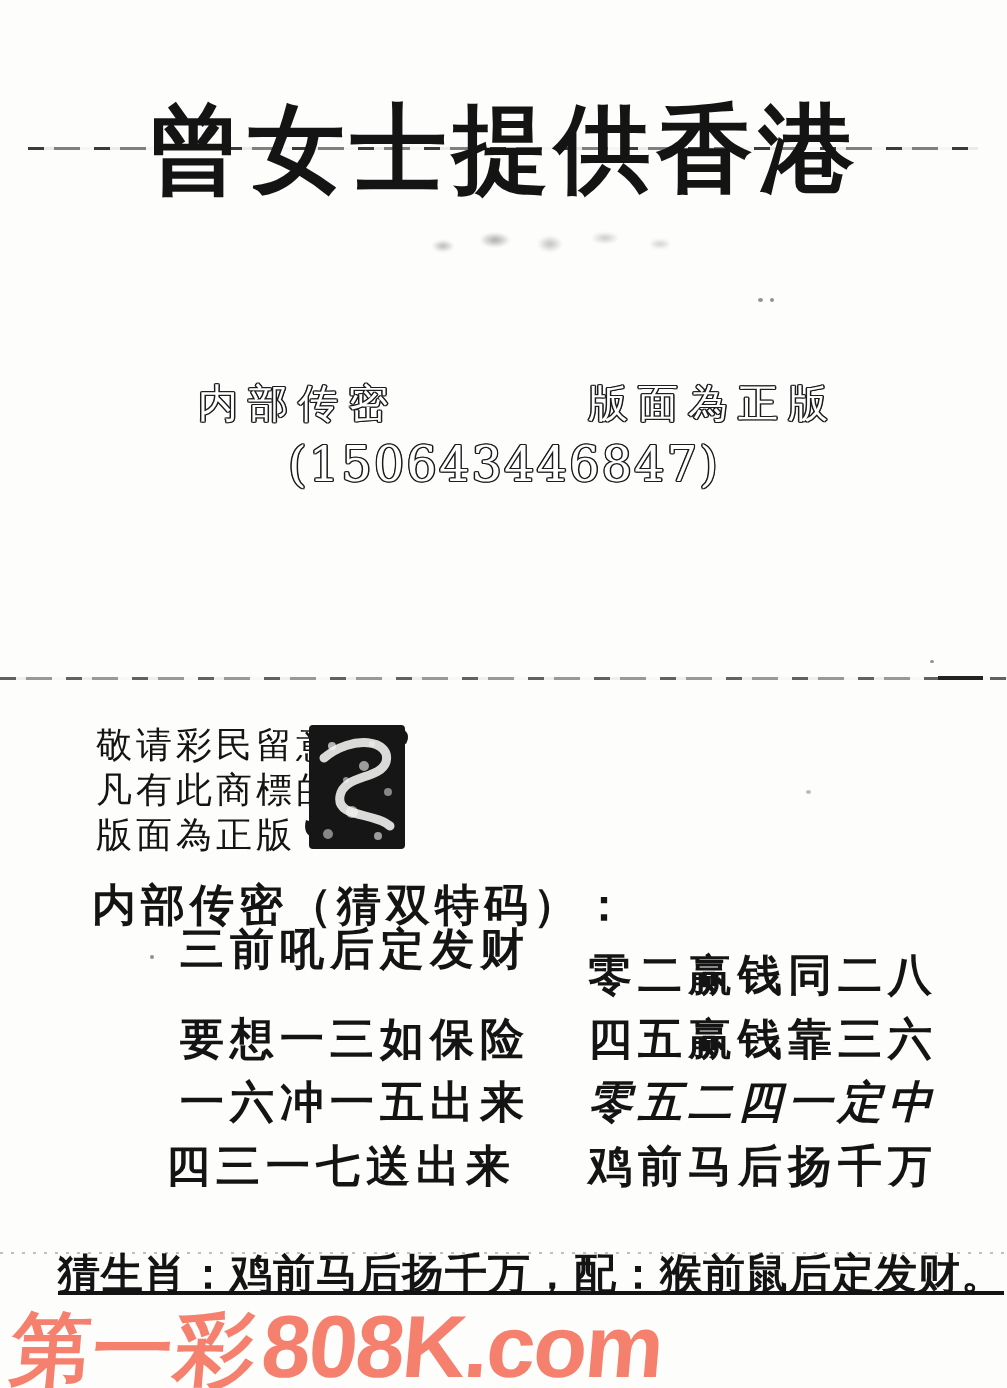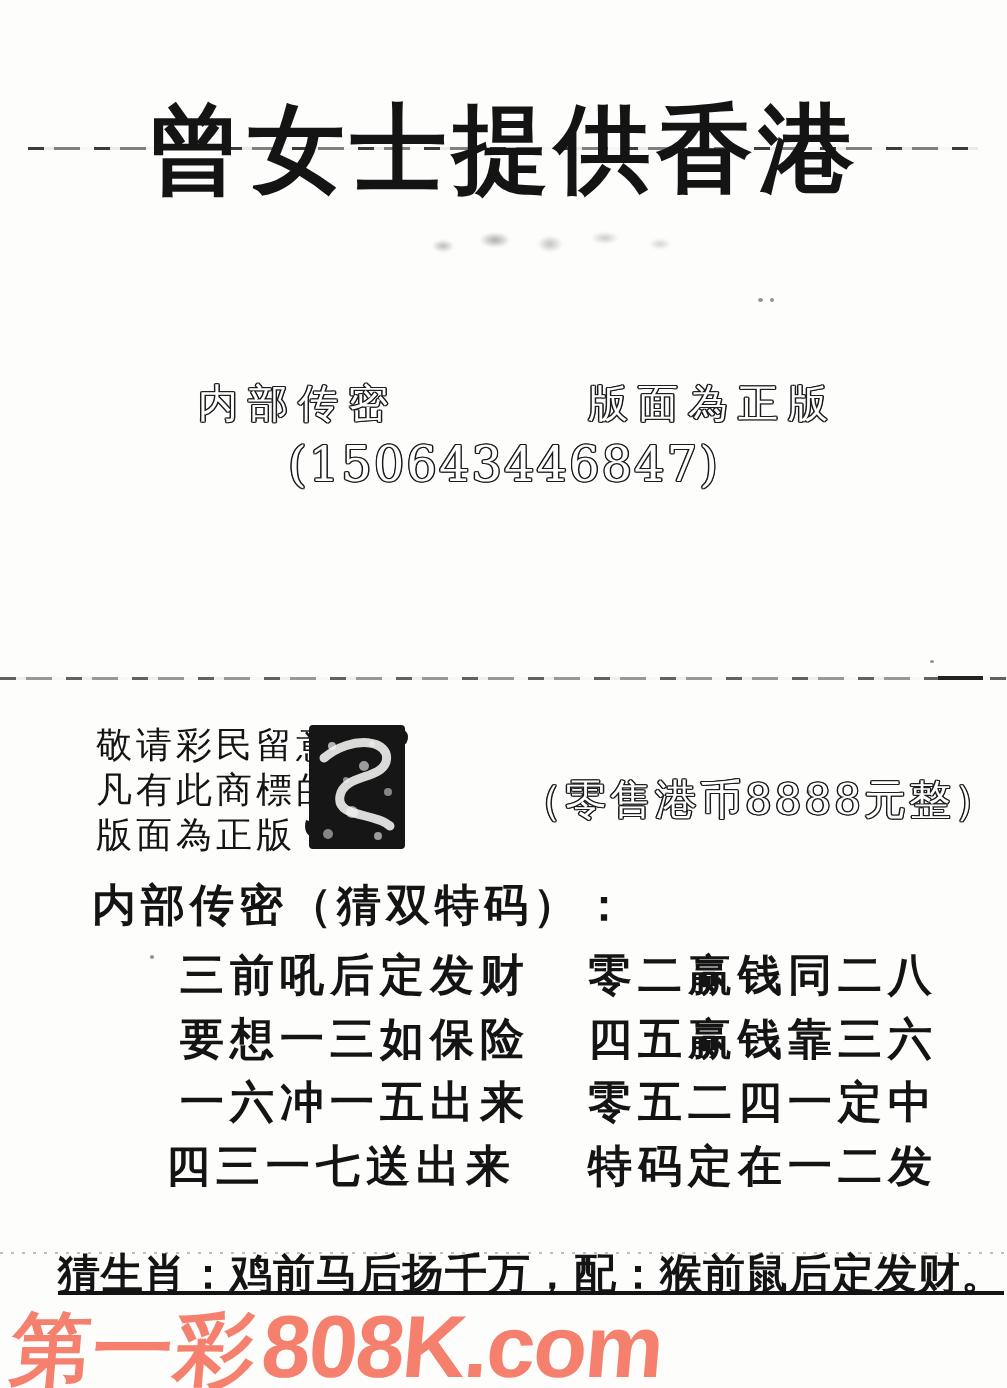--- a/index.html
+++ b/index.html
@@ -120,33 +120,32 @@
       <circle cx="62" cy="50" r="5" fill="#f6f6f4" opacity=".6"></circle>
       <circle cx="50" cy="96" r="6" fill="#f6f6f4" opacity=".62"></circle>
       <circle cx="76" cy="120" r="4" fill="#f6f6f4" opacity=".6"></circle>
       <circle cx="26" cy="118" r="5" fill="#f6f6f4" opacity=".5"></circle>
       <circle cx="86" cy="76" r="4" fill="#f6f6f4" opacity=".5"></circle>
       <circle cx="44" cy="64" r="3" fill="#f6f6f4" opacity=".55"></circle>
       <circle cx="70" cy="28" r="3" fill="#f6f6f4" opacity=".5"></circle>
     </svg>
   </div>
 
-  <div class="abs price hollow" style="top:772px;left:520px;">（零售港币8888元整）</div>
 
   <div class="abs poemtitle" style="top:876px;left:92px;">内部传密（猜双特码）：</div>
 
-  <div class="abs poem" style="top:946px;left:180px;font-family:Liberation Serif, serif;">三前吼后定发财</div>
+  <div class="abs poem" style="top:920px;left:180px;font-family:Liberation Serif, serif;">三前吼后定发财</div>
   <div class="abs poem" style="top:1010px;left:180px;">要想一三如保险</div>
   <div class="abs poem" style="top:1073px;left:180px;">一六冲一五出来</div>
   <div class="abs poem" style="top:1137px;left:166px;">四三一七送出来</div>
 
   <div class="abs poem" style="top:946px;left:588px;">零二赢钱同二八</div>
   <div class="abs poem" style="top:1010px;left:588px;">四五赢钱靠三六</div>
-  <div class="abs poem" style="top:1073px;left:588px;">零五二四一定中</div>
-  <div class="abs poem" style="top:1137px;left:588px;">特码定在一二发</div>
+  <div class="abs poem" style="top:1073px;left:588px;font-style:italic;">零五二四一定中</div>
+  <div class="abs poem" style="top:1137px;left:588px;">鸡前马后扬千万</div>
 
   <div class="abs dotline" style="top:1252px;left:0;width:1007px;"></div>
 
   <div class="abs zodiac" style="top:1246px;left:58px;">猜生肖：鸡前马后扬千万，配：猴前鼠后定发财。</div>
 
   <div class="abs footer" style="top:1296px;left:6px;color:#f5806e;">
     <span class="brand">第一彩</span>
     <span class="site">808K.com</span>
   </div>
 

